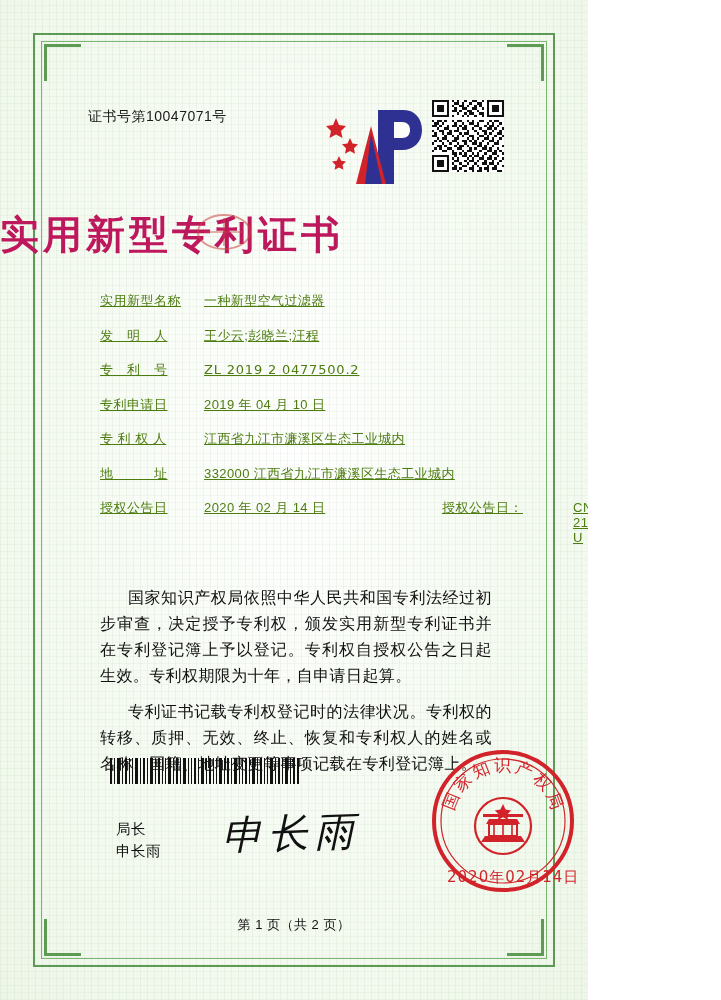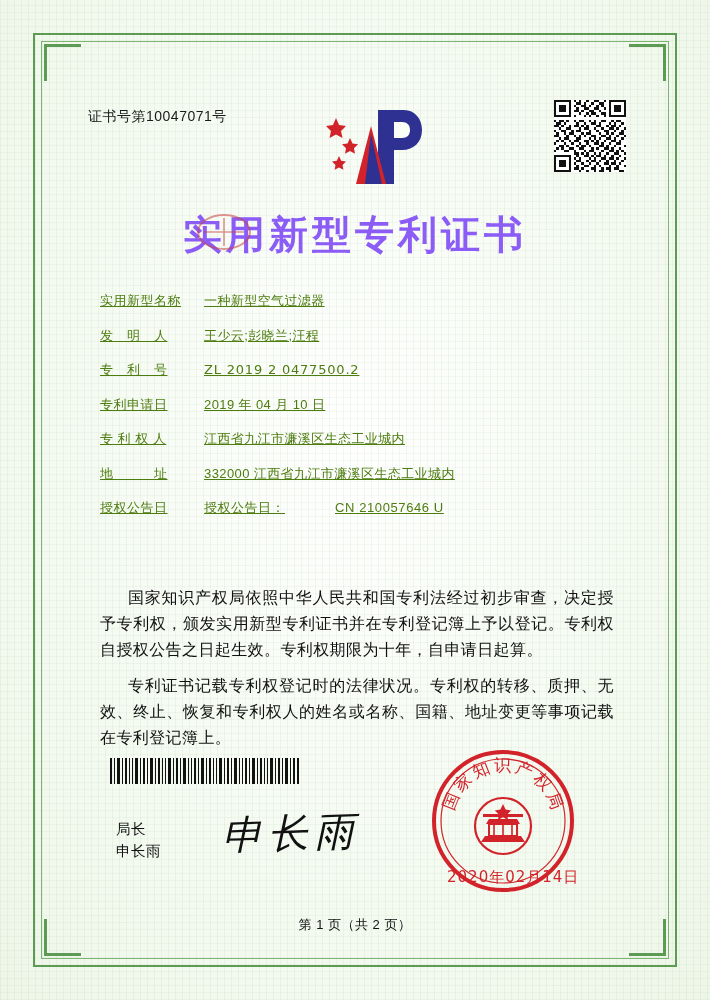--- a/index.html
+++ b/index.html
@@ -5,21 +5,21 @@
   html, body {
     margin: 0;
     padding: 0;
     background: #ffffff;
   }
   body {
     font-family: "Liberation Sans", sans-serif;
   }
   .page {
     position: relative;
-    width: 710px;
+    width: 588px;
     height: 1000px;
     background: #fbfdf8;
     overflow: hidden;
   }
   
   .bg-texture {
     position: absolute;
     inset: 0;
     background-image:
       repeating-linear-gradient(90deg, rgba(120,170,120,0.09) 0 1px, rgba(255,255,255,0) 1px 7px),
@@ -80,26 +80,26 @@
     height: 72px;
     background: #ffffff;
   }
   .qr svg { display: block; }
 
   .title {
     position: absolute;
     left: 0;
     right: 0;
     top: 208px;
-    text-align: center;
+    text-align: left;
     font-family: "DejaVu Sans", sans-serif;
     font-size: 39px;
     font-weight: bold;
     letter-spacing: 4px;
-    color: #8b5cf6;
+    color: #be185d;
   }
   .title-stamp {
     position: absolute;
     left: 196px;
     top: 212px;
     width: 56px;
     height: 40px;
     opacity: 0.55;
   }
 
@@ -514,20 +514,21 @@
     <div class="field-row">
       <div class="field-label">专 利 权 人</div>
       <div class="field-value">江西省九江市濂溪区生态工业城内</div>
     </div>
     <div class="field-row">
       <div class="field-label">地　　　址</div>
       <div class="field-value">332000 江西省九江市濂溪区生态工业城内</div>
     </div>
     <div class="field-row two-col">
       <div class="field-label">授权公告日</div>
+      <div class="field-value">2020 年 02 月 14 日</div>
       <div class="sub-label">授权公告日：</div>
       <div class="sub-value">CN 210057646 U</div>
     </div>
   </div>
 
   <div class="paragraphs">
     <p>国家知识产权局依照中华人民共和国专利法经过初步审查，决定授予专利权，颁发实用新型专利证书并在专利登记簿上予以登记。专利权自授权公告之日起生效。专利权期限为十年，自申请日起算。</p>
     <p>专利证书记载专利权登记时的法律状况。专利权的转移、质押、无效、终止、恢复和专利权人的姓名或名称、国籍、地址变更等事项记载在专利登记簿上。</p>
   </div>
 

